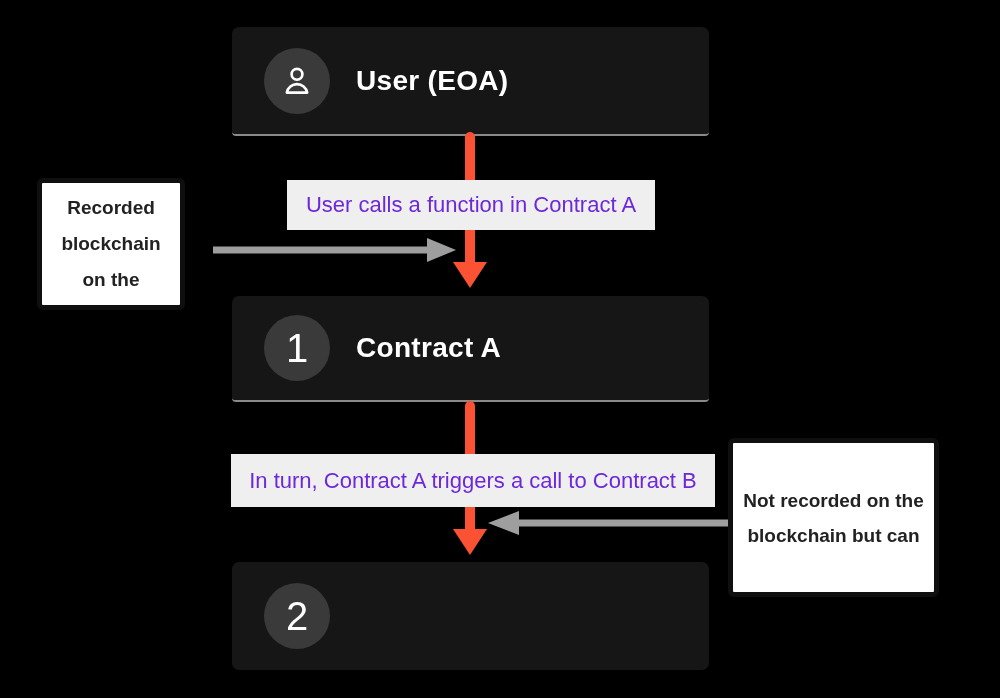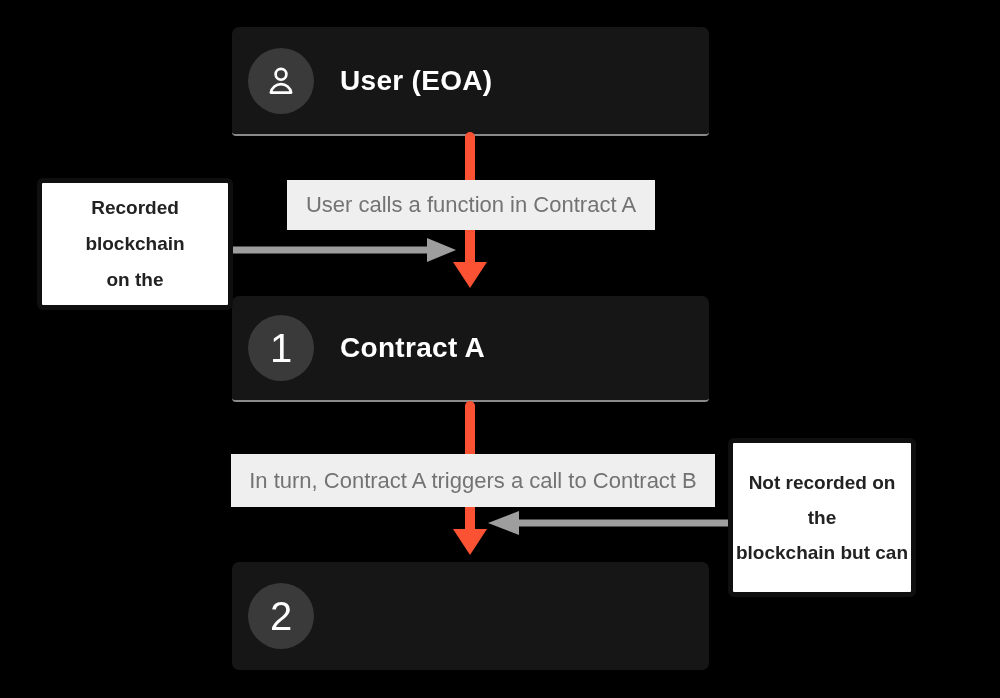--- a/index.html
+++ b/index.html
@@ -13,21 +13,21 @@
   .stage { position: absolute; inset: 0; width: 1000px; height: 698px; }
 
   
   .node {
     position: absolute;
     left: 232px; width: 477px;
     background: #161616;
     border-radius: 7px;
     box-sizing: border-box;
     display: flex; align-items: center;
-    padding-left: 16px;
+    padding-left: 32px;
     z-index: 1;
   }
   .node.underlined { border-bottom: 2px solid #8a8a8a; border-bottom-left-radius: 4px; border-bottom-right-radius: 4px; }
   .node-user { top: 27px;  height: 109px; }
   .node-a    { top: 296px; height: 106px; }
   .node-b    { top: 562px; height: 108px; }
 
   .badge {
     width: 66px; height: 66px; border-radius: 50%;
     background: #3a3a3a; color: #ffffff;
@@ -36,42 +36,42 @@
     flex: 0 0 auto;
   }
   .node-title {
     color: #ffffff; font-size: 28px; font-weight: bold;
     margin-left: 26px; letter-spacing: 0.3px;
   }
 
   
   .flow-label {
     position: absolute;
-    background: #efefef; color: #737373;
+    background: #efefef; color: #6d28d9;
     font-size: 22px;
     display: flex; align-items: center; justify-content: center;
     z-index: 3;
     white-space: nowrap;
   }
   .flow-label-1 { left: 287px; top: 180px; width: 368px; height: 50px; }
   .flow-label-2 { left: 231px; top: 454px; width: 484px; height: 53px; }
 
   
   .note {
     position: absolute;
     background: #ffffff;
     border: 5px solid #0f0f0f;
     border-radius: 6px;
     box-sizing: border-box;
     color: #222222; font-weight: bold; text-align: center;
     display: flex; flex-direction: column; justify-content: center;
     z-index: 3;
   }
-  .note-left  { left: 37px;  top: 178px; width: 196px; height: 132px; font-size: 19px; line-height: 36px; }
-  .note-right { left: 728px; top: 438px; width: 188px; height: 159px; font-size: 19px; line-height: 35px; }
+  .note-left  { left: 37px;  top: 178px; width: 148px; height: 132px; font-size: 19px; line-height: 36px; }
+  .note-right { left: 728px; top: 438px; width: 211px; height: 159px; font-size: 19px; line-height: 35px; }
   .note-line { display: block; }
 
   svg.arrows { position: absolute; inset: 0; z-index: 2; }
 </style>
 </head>
 <body>
 
 <div class="stage">
 
   <svg class="arrows" width="1000" height="698" viewBox="0 0 1000 698">

